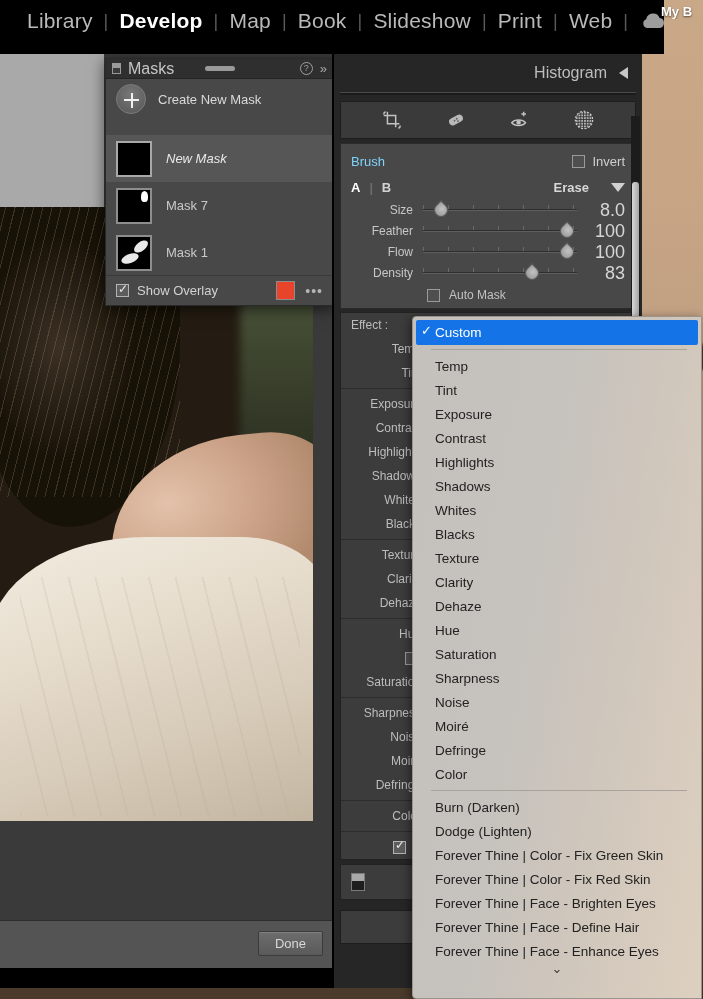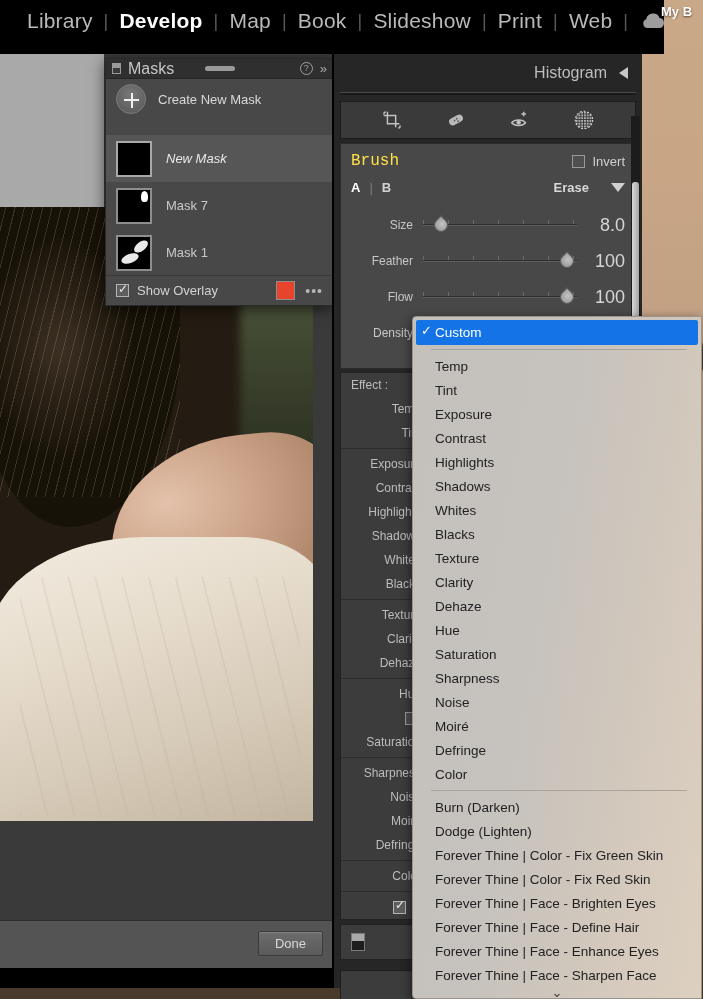--- a/index.html
+++ b/index.html
@@ -224,35 +224,35 @@
   .tool-strip {
     margin: 6px 6px 0 6px; height: 38px; background: #3a3a3a;
     border: 1px solid #1d1d1d;
     display: flex; align-items: center; justify-content: center; gap: 42px;
   }
   .tool-ic { width: 22px; height: 22px; display: block; }
 
   .brush-box { margin: 4px 6px 0 6px; background: #484848; border: 1px solid #2b2b2b;
     padding: 8px 10px 6px 10px; }
   .brush-top { display: flex; align-items: center; height: 18px; }
-  .brush-lbl { font-size: 16px; color: #fde047; font-family: Liberation Mono, monospace; }
+  .brush-lbl { font-size: 13px; color: #7dd3fc; }
   .invert-wrap { margin-left: auto; display: flex; align-items: center; gap: 7px; }
   .cbox-sm { width: 13px; height: 13px; border: 1px solid #9a9a9a; background: #4f4f4f; }
   .invert-lbl { font-size: 13px; color: #cfcfcf; }
 
   .ab-row { display: flex; align-items: center; height: 24px; margin-top: 5px; }
   .ab-a { font-size: 13px; color: #ffffff; font-weight: bold; }
   .ab-pipe { color: #7d7d7d; margin: 0 9px; font-size: 13px; }
   .ab-b { font-size: 13px; color: #d2d2d2; font-weight: bold; }
   .erase-lbl { margin-left: auto; font-size: 13px; color: #d7d7d7; font-weight: bold; }
   .tri-down { margin-left: 22px; width: 0; height: 0;
     border-left: 7px solid transparent; border-right: 7px solid transparent;
     border-top: 9px solid #d0d0d0; }
 
-  .slider-row { display: flex; align-items: center; height: 20px; margin-top: 16px; }
+  .slider-row { display: flex; align-items: center; height: 20px; margin-top: 1px; }
   .sl-label { width: 72px; text-align: right; font-size: 12px; color: #c7c7c7; padding-right: 10px; }
   .sl-track { position: relative; flex: 1; height: 14px; }
   .sl-line { position: absolute; left: 0; right: 6px; top: 6px; height: 2px;
     background: #2e2e2e; border-bottom: 1px solid #5e5e5e; }
   .sl-ticks { position: absolute; left: 0; right: 6px; top: 2px; height: 4px;
     background-image: repeating-linear-gradient(to right, #6a6a6a 0 1px, transparent 1px 25px); }
   .sl-knob { position: absolute; top: 0px; width: 14px; height: 14px;
     background: radial-gradient(circle at 50% 38%, #c3c3c3, #909090);
     border: 1px solid #5c5c5c; border-radius: 0 50% 50% 50%;
     transform: rotate(45deg); margin-left: -7px; }
@@ -639,18 +639,17 @@
       </div>
     <div class="dd-sep"></div>
     <div id="dd-presets">
         <div class="dd-item">Burn (Darken)</div>
         <div class="dd-item">Dodge (Lighten)</div>
         <div class="dd-item">Forever Thine | Color - Fix Green Skin</div>
         <div class="dd-item">Forever Thine | Color - Fix Red Skin</div>
         <div class="dd-item">Forever Thine | Face - Brighten Eyes</div>
         <div class="dd-item">Forever Thine | Face - Define Hair</div>
         <div class="dd-item">Forever Thine | Face - Enhance Eyes</div>
-        <div class="dd-item">Forever Thine | Face - Sharpen Face</div>
       </div>
     <div class="dd-chev">⌄</div>
   </div>
 
 </div>
 
 </body></html>

